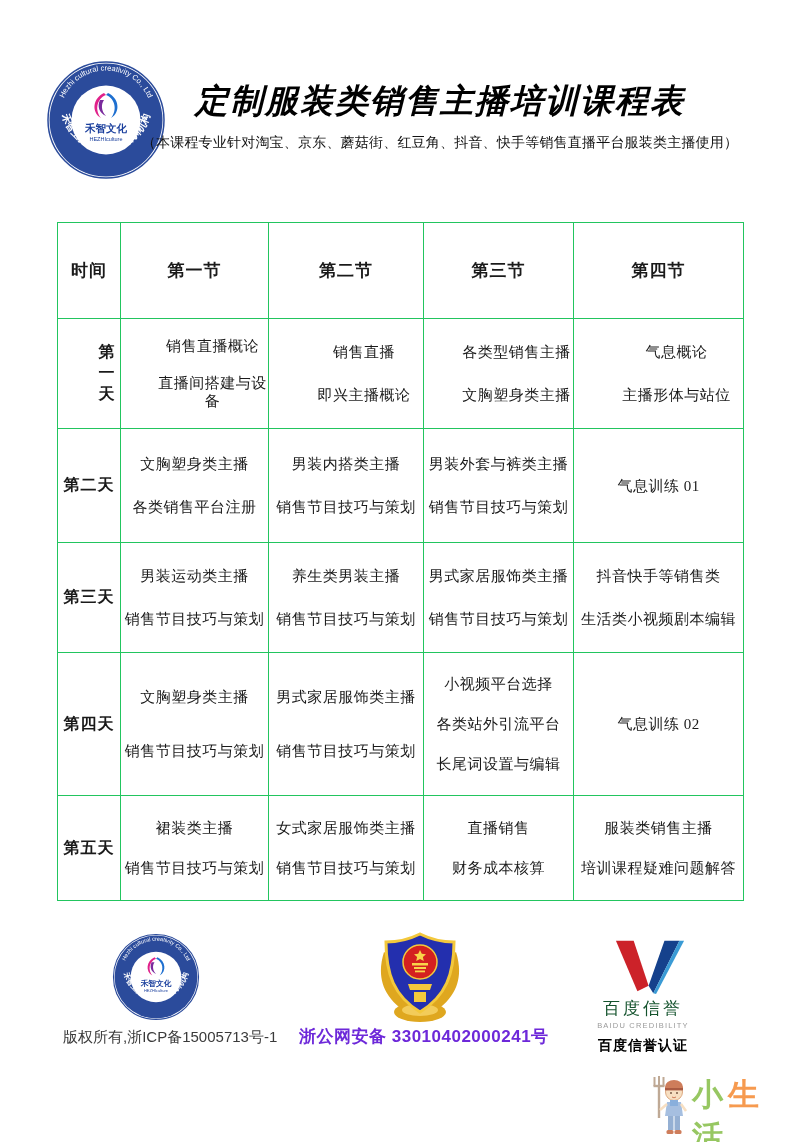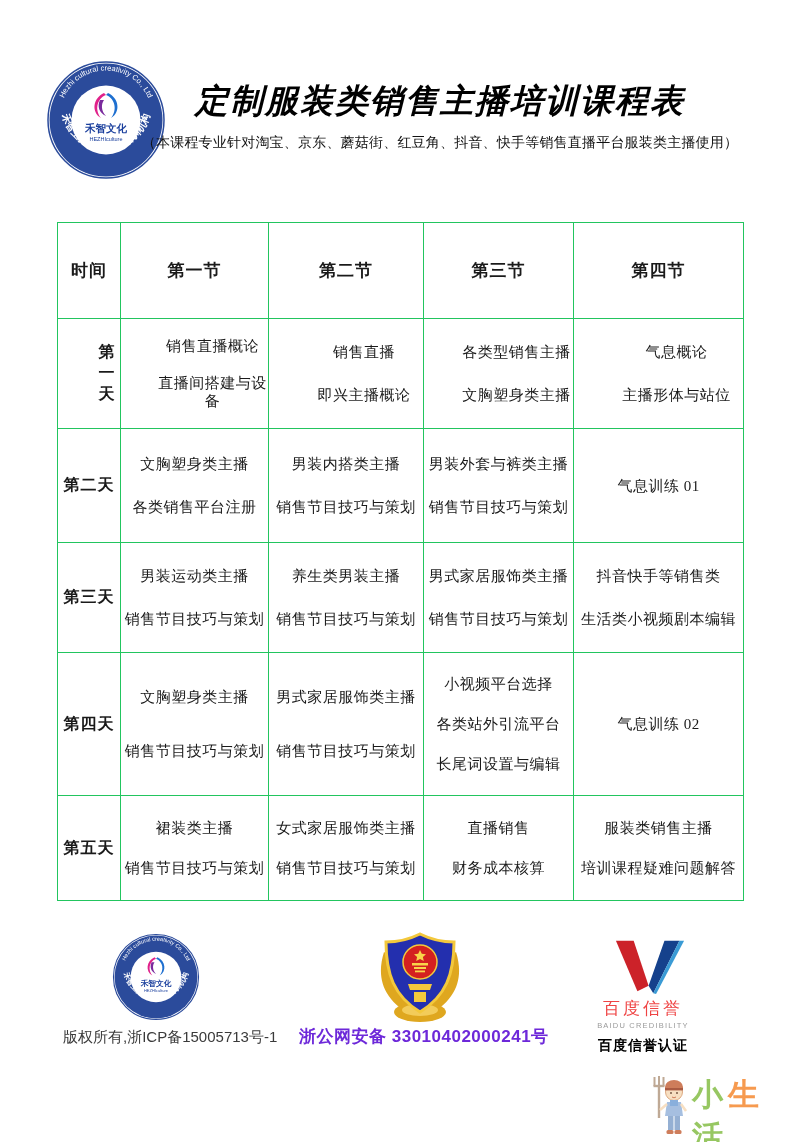--- a/index.html
+++ b/index.html
@@ -39,21 +39,21 @@
     display:flex; flex-direction:column; justify-content:space-evenly;
     align-items:center; height:100%;
   }
   .session-line { font-size:15px; letter-spacing:0.5px; line-height:1.2; }
   
   .footer-logo-slot { position:absolute; left:112px; top:933px; width:88px; height:88px; }
   .police-badge { position:absolute; left:374px; top:930px; width:92px; height:97px; }
   .baidu-block { position:absolute; left:583px; top:938px; width:120px; text-align:center;
     font-family:"Liberation Sans","DejaVu Sans",sans-serif; }
   .baidu-v { display:block; margin:0 auto; }
-  .baidu-cn { font-size:17px; letter-spacing:3px; color:#ef4444; margin-top:1px; }
+  .baidu-cn { font-size:17px; letter-spacing:3px; color:#14532d; margin-top:1px; }
   .baidu-en { font-size:7.5px; letter-spacing:1.2px; color:#9a9a9a; margin-top:1px; }
   .baidu-caption { font-size:14px; font-weight:bold; color:#000; margin-top:7px; letter-spacing:1px; }
   .copyright-text {
     position:absolute; left:63px; top:1028px; font-size:15px; color:#3a3a3a;
     font-family:"Liberation Sans","DejaVu Sans",sans-serif;
   }
   .police-record-text {
     position:absolute; left:299px; top:1025px; font-size:17px; font-weight:bold; color:#6d28d9;
     font-family:"Liberation Sans","DejaVu Sans",sans-serif; letter-spacing:0.5px;
   }

